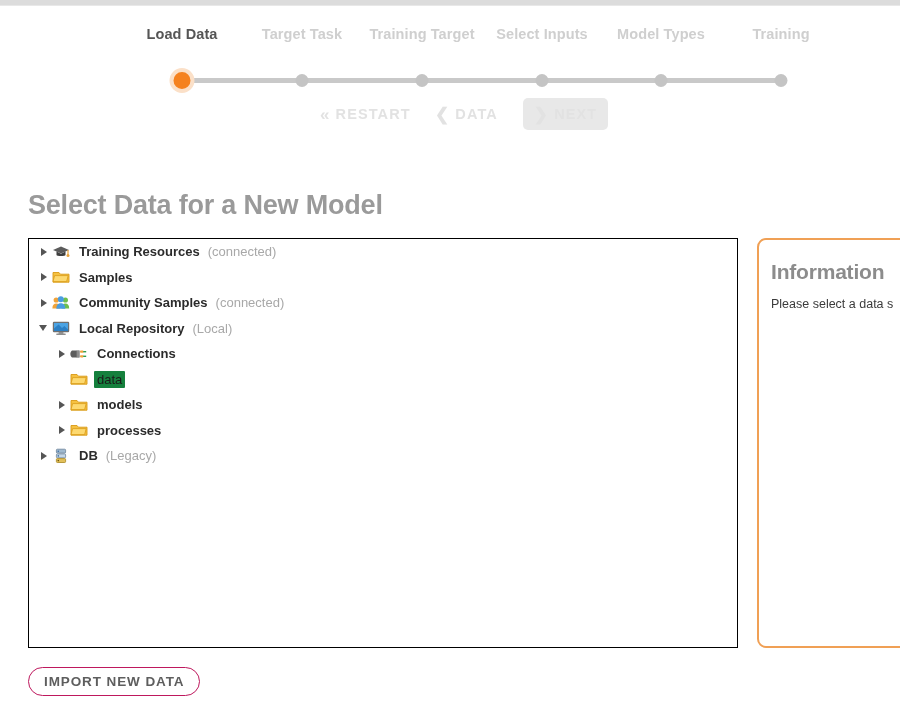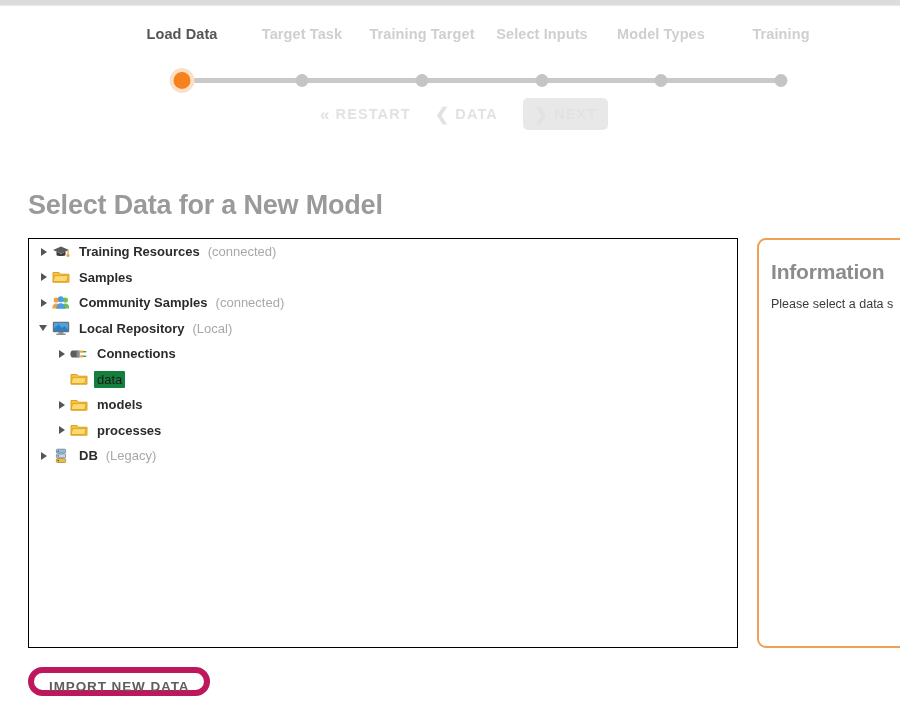--- a/index.html
+++ b/index.html
@@ -253,21 +253,21 @@
     top: 667px;
     left: 28px;
     height: 29px;
     line-height: 27px;
     padding: 0 15px;
     font-size: 13.5px;
     font-weight: bold;
     letter-spacing: 0.9px;
     color: #5e5e5e;
     background: #ffffff;
-    border: 6px solid #be185d;
+    border: 1px solid #be185d;
     border-radius: 15px;
     font-family: "Liberation Sans", sans-serif;
     cursor: pointer;
     box-sizing: border-box;
     text-align: center;
   }
 </style>
 </head>
 <body>
 

